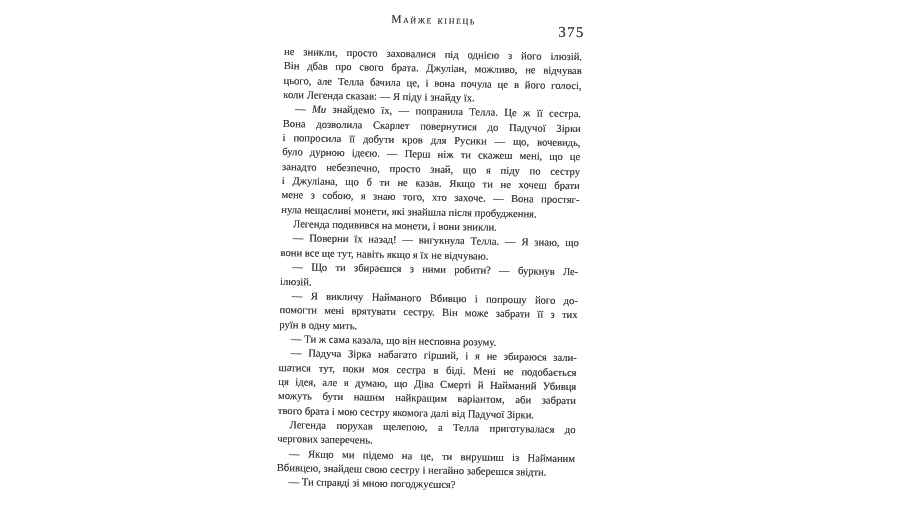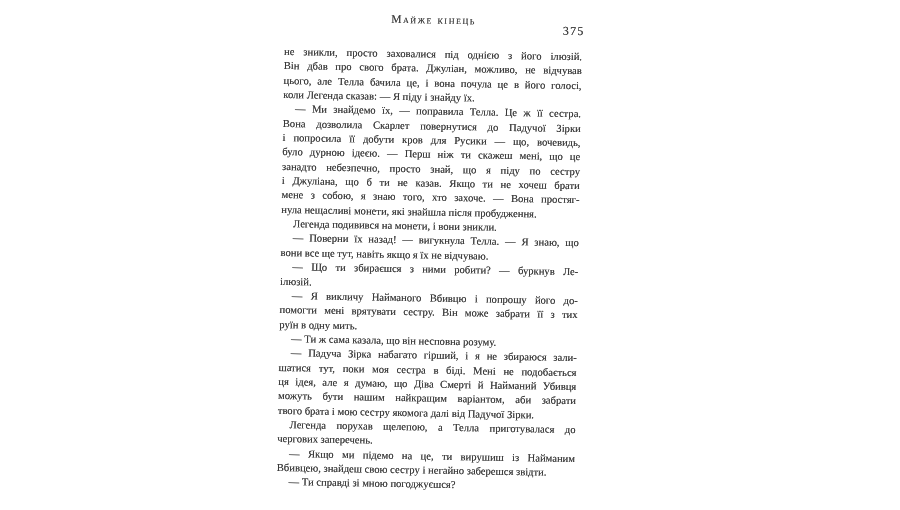--- a/index.html
+++ b/index.html
@@ -37,21 +37,21 @@
     text-align: center;
     font-variant: small-caps;
     letter-spacing: 1.6px;
     font-size: 11.5px;
     color: #424242;
   }
   .page-number {
     position: absolute;
     right: -2px;
     top: 8px;
-    font-size: 12px;
+    font-size: 15px;
     letter-spacing: 1.2px;
     color: #3d3d3d;
   }
   .body-text {
     position: absolute;
     top: 45px;
     left: 0;
     width: 298px;
     font-size: 10.6px;
     line-height: 14.35px;
@@ -64,20 +64,21 @@
     height: 14.35px;
     overflow: visible;
   }
   .line.end {
     text-align-last: left;
   }
   .line.indent {
     text-indent: 12px;
   }
   .it {
+    font-style: italic;
   }
 </style>
 </head>
 <body>
 
 <div class="scan">
   <div class="running-header">
     <div class="chapter-title">Майже кінець</div>
     <div class="page-number">375</div>
   </div>

